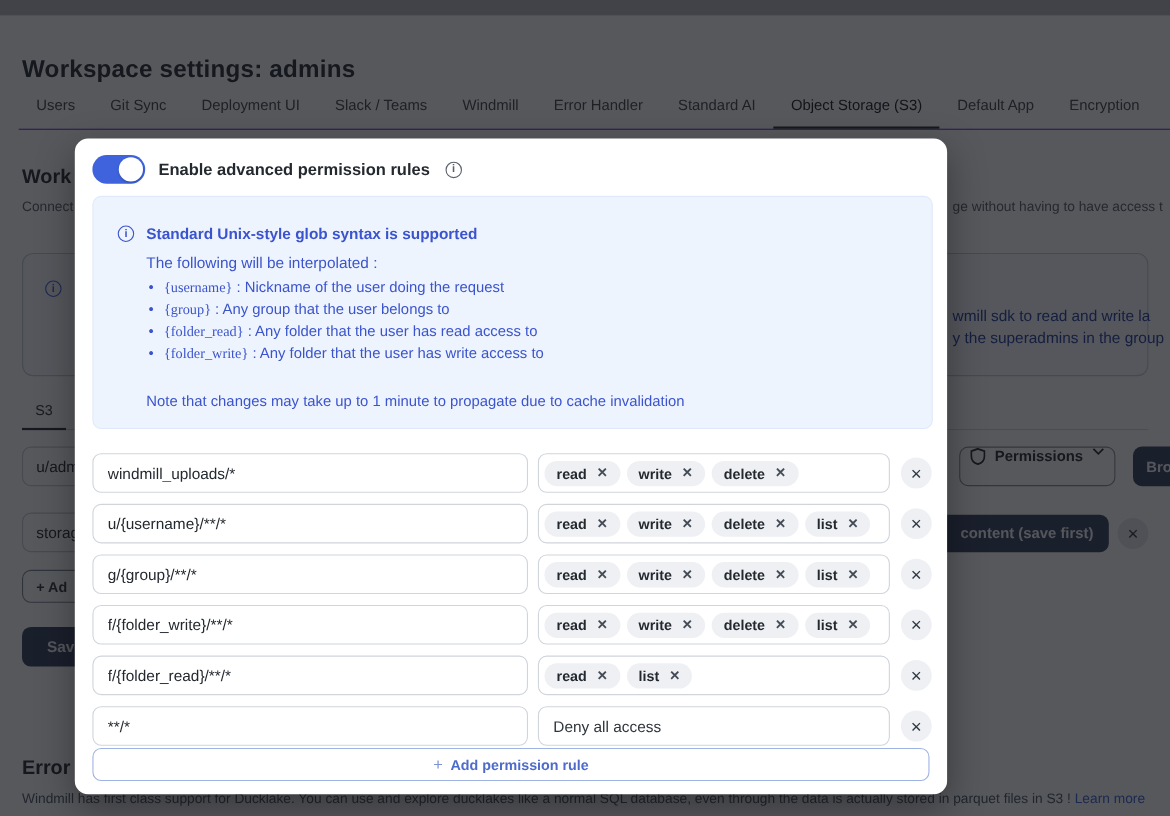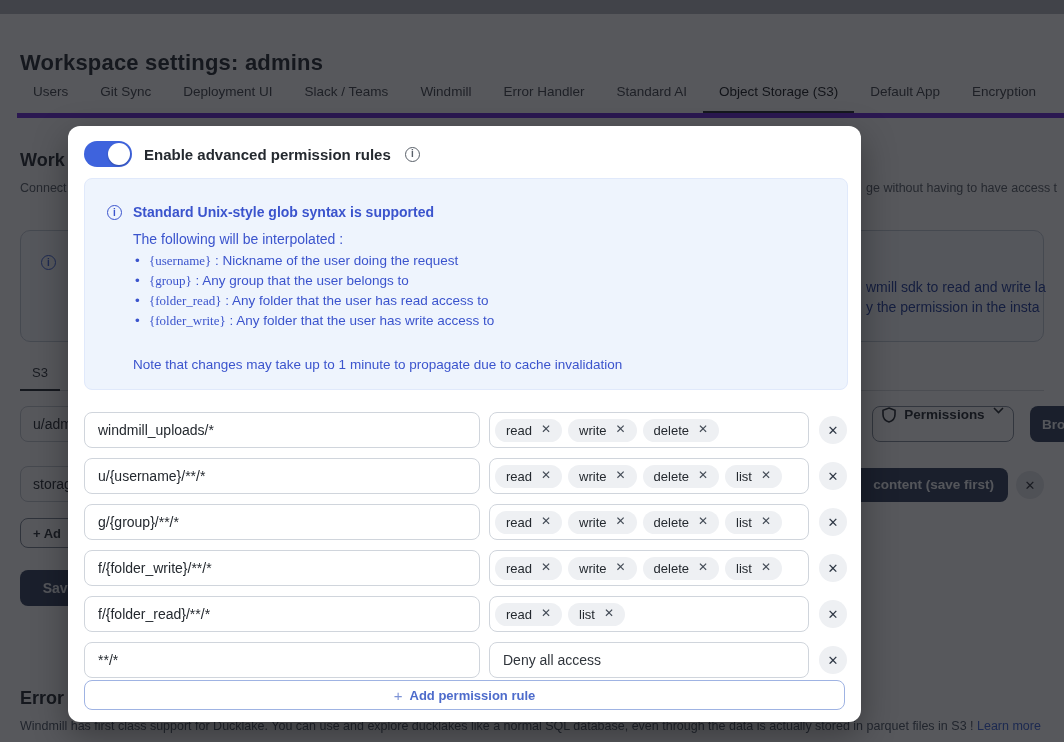--- a/index.html
+++ b/index.html
@@ -7,21 +7,21 @@
   body {
     font-family:"Liberation Sans", sans-serif;
     background:#ffffff; position:relative; color:#2d333a;
   }
   .mono { font-family:"DejaVu Sans Mono", monospace; }
 
   
   .page { position:absolute; inset:0; z-index:1; background:#fff; }
   .top-strip { position:absolute; top:0; left:0; right:0; height:14px; background:#b6bac0; }
   .page-title { position:absolute; top:20px; left:20px; font-size:22px; font-weight:bold; color:#24292f; letter-spacing:.2px;margin-top:30px; }
-  .tabs { position:absolute; top:86px; left:17px; right:0; height:32px; display:flex; align-items:flex-end; border-bottom:5px solid #6d28d9; width:1047px; }
+  .tabs { position:absolute; top:86px; left:17px; right:0; height:32px; display:flex; align-items:flex-end; border-bottom:1px solid #6d28d9; width:1047px; }
   .tab { font-size:13.5px; color:#41454c; padding:8px 16px 12px 16px; white-space:nowrap; cursor:pointer; border-bottom:2px solid transparent; }
   .tab.active { color:#16191d; border-bottom:2px solid #232930; font-weight:500; }
 
   .bg-frag { position:absolute; white-space:nowrap; }
   .sec-heading { top:150px; left:20px; font-size:18px; font-weight:bold; color:#24292f; }
   .sec-desc { top:181px; left:20px; font-size:12.5px; color:#596069; }
   .sec-desc-right { top:181px; left:866px; font-size:12.5px; color:#596069; }
   .bg-infobox { position:absolute; top:230px; left:20px; width:1024px; height:112px; border:1px solid #c3cbd6; border-radius:10px; background:#f7fafd; }
   .bg-infobox-icon { position:absolute; top:24px; left:20px; color:#3e63dd; }
   .bg-info-line1 { top:279px; left:866px; font-size:14px; font-weight:500; color:#233f9e; }
@@ -63,21 +63,21 @@
   .info-bullets { list-style:none; margin-top:4px; }
   .info-bullets li { font-size:13.5px; line-height:20px; padding-left:16px; position:relative; }
   .info-bullets li::before { content:"•"; position:absolute; left:2px; }
   .info-bullets .mono { font-size:13px;font-family:Liberation Serif, serif; }
   .info-note { font-size:13.5px; margin-top:26px; }
 
   .rule-row { position:absolute; left:16px; width:761px; height:52px; display:flex; align-items:center; }
   .rule-input { width:396px; height:36px; border:1px solid #d0d5dc; border-radius:8px; font-size:14px; color:#24292f; padding:0 13px; font-family:"Liberation Sans", sans-serif; background:#fff; outline:none; flex:0 0 auto; }
   .tagbox { margin-left:9px; width:320px; height:36px; border:1px solid #d0d5dc; border-radius:8px; display:flex; align-items:center; padding:0 5px; gap:6px; overflow:hidden; flex:0 0 auto; }
   .tagbox.deny { padding:0 13px; font-size:14px; color:#30353c; }
-  .pill { display:inline-flex; gap:9px; background:#eef0f3; border-radius:999px; padding:4px 11px; font-size:13px; color:#24292f; white-space:nowrap; }
+  .pill { display:inline-flex; align-items:center; gap:9px; background:#eef0f3; border-radius:999px; padding:4px 11px; font-size:13px; color:#24292f; white-space:nowrap;font-weight:bold; }
   .pill-x { color:#434b56; font-size:12px; cursor:pointer; line-height:1; }
   .row-x { margin-left:10px; width:28px; height:28px; border-radius:50%; border:none; background:#eef0f3; color:#2f3845; font-size:13px; display:flex; align-items:center; justify-content:center; cursor:pointer; flex:0 0 auto; }
 
   .add-rule-btn { position:absolute; top:554px; left:16px; width:761px; height:30px; background:#fff; border:1px solid #9fb3e3; border-radius:8px; color:#4d6bcb; font-size:13px; font-weight:600; display:flex; align-items:center; justify-content:center; gap:7px; cursor:pointer; font-family:"Liberation Sans", sans-serif; }
   .plus-glyph { font-size:15px; font-weight:400; color:#7d93d6; }
 
   .shield-svg, .chev-svg { display:block; }
 </style>
 </head>
 <body>
@@ -101,21 +101,21 @@
     </div>
 
   <div class="bg-frag sec-heading">Work</div>
   <div class="bg-frag sec-desc">Connect</div>
   <div class="bg-frag sec-desc-right">ge without having to have access t</div>
 
   <div class="bg-infobox">
     <span class="bg-infobox-icon info-i">i</span>
   </div>
   <div class="bg-frag bg-info-line1">wmill sdk to read and write la</div>
-  <div class="bg-frag bg-info-line2">y the permission in the insta</div>
+  <div class="bg-frag bg-info-line2">y the superadmins in the group</div>
 
   <div class="subtabs">
     <span class="subtab">S3</span>
   </div>
 
   <div class="bg-input bg-input1">u/adm</div>
   <div class="bg-input bg-input2">storag</div>
   <div class="bg-add-btn">+ Ad</div>
   <button class="dark-btn bg-save-btn">Save</button>
 

